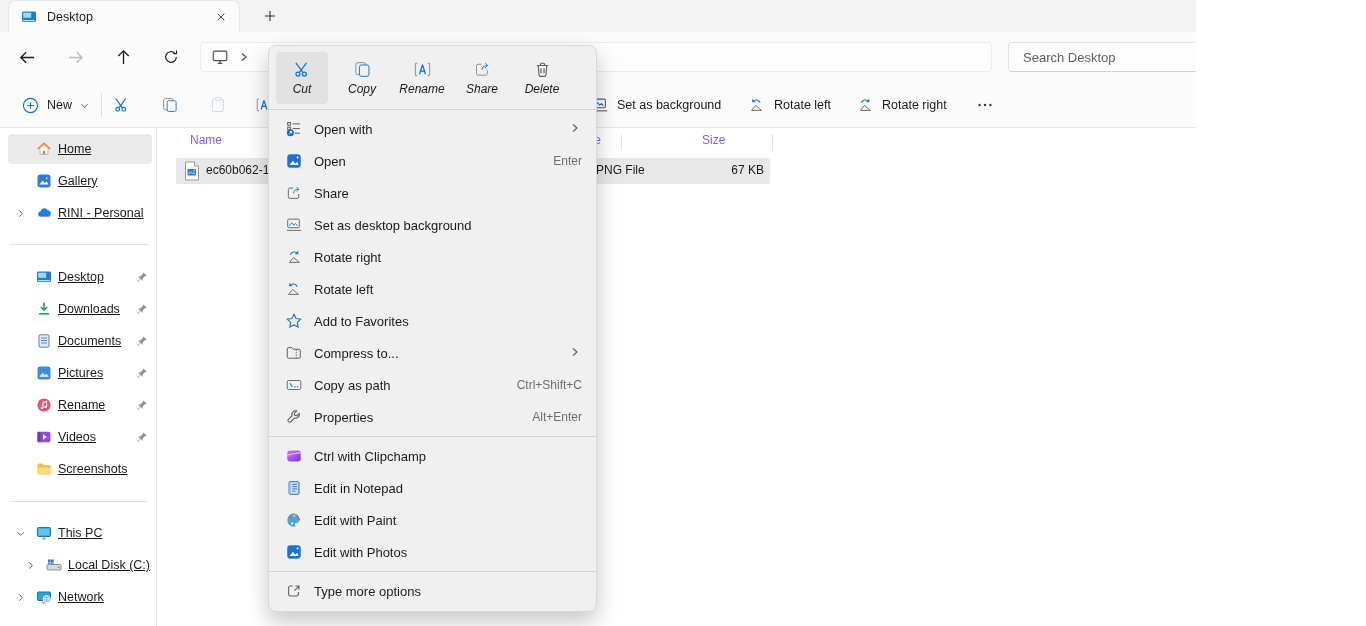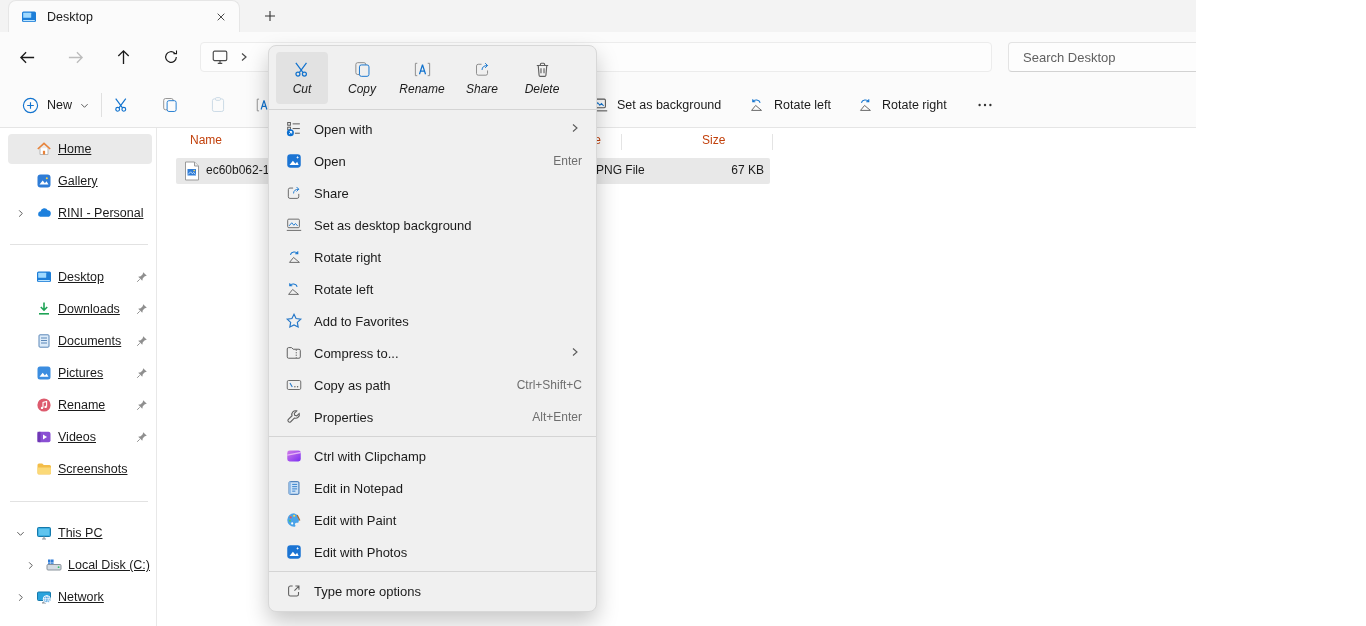--- a/index.html
+++ b/index.html
@@ -37,21 +37,21 @@
   .sb-item { position:absolute; left:8px; width:144px; height:30px; display:flex; align-items:center; border-radius:4px; font-size:12.5px; }
   .sb-item.selected { background:#eaeaea; }
   .sb-chev { position:absolute; width:12px; height:12px; display:flex; align-items:center; justify-content:center; }
   .sb-ico { position:absolute; width:16px; height:16px; }
   .sb-label { position:absolute; left:50px; white-space:nowrap;text-decoration:underline; }
   .sb-pin { position:absolute; right:4px; width:12px; height:12px; }
   .sb-div { position:absolute; left:10px; width:138px; height:1px; background:#e2e2e2; }
 
   
   .filearea { position:absolute; left:157px; top:128px; width:1209px; height:498px; background:#fff; }
-  .col-h { position:absolute; top:5px; font-size:12px; color:#c2410c; }
+  .col-h { position:absolute; top:5px; font-size:12px; color:#8b5cf6; }
   .col-sep { position:absolute; top:6px; width:1px; height:16px; background:#e4e4e4; }
   .file-row { position:absolute; left:19px; top:30px; width:594px; height:26px; background:#e8e8e8; border-radius:2px; }
   .file-ico { position:absolute; left:8px; top:3px; width:16px; height:20px; }
   .file-name { position:absolute; left:30px; top:5px; font-size:12px; white-space:nowrap; }
   .file-type { position:absolute; left:420px; top:5px; font-size:12px; }
   .file-size { position:absolute; left:500px; top:5px; width:88px; text-align:right; font-size:12px; }
 
   
   .ctxmenu { position:absolute; left:268px; top:45px; width:329px; height:567px; background:#f0f0f0; border:1px solid #d8d8d8; border-radius:8px; box-shadow:0 10px 22px rgba(0,0,0,0.22); z-index:50; overflow:hidden; }
   .qa-row { display:flex; padding:6px 0 2px 7px; gap:8px; }

